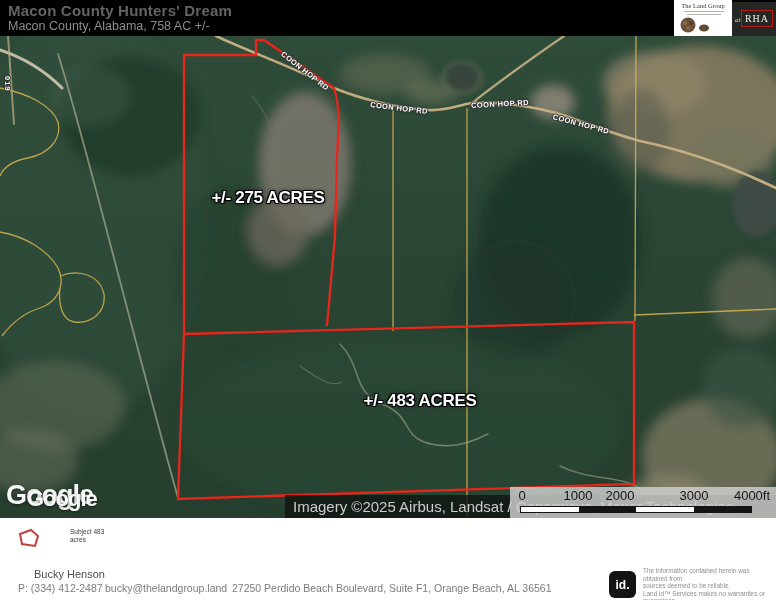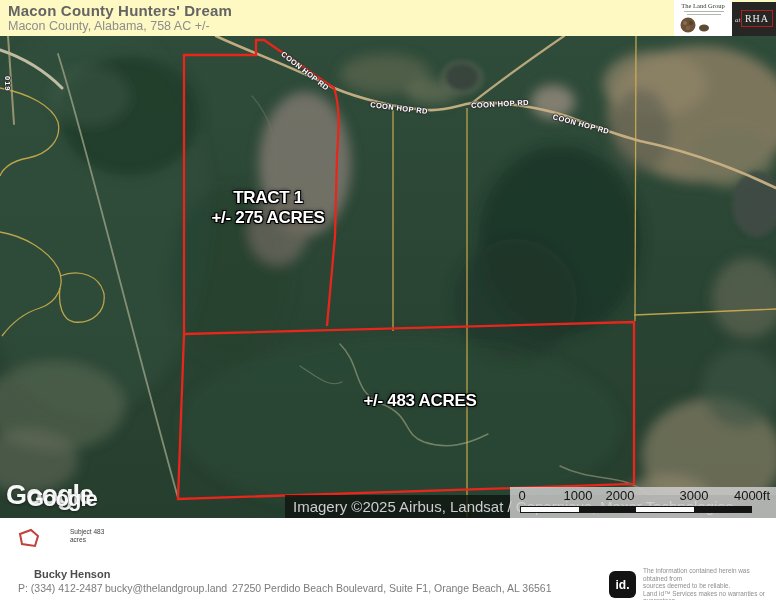--- a/index.html
+++ b/index.html
@@ -1,20 +1,20 @@
 <!DOCTYPE html>
 <html><head>
 <meta charset="utf-8">
 <style>
   * { margin:0; padding:0; box-sizing:border-box; }
   body { font-family:"Liberation Sans", sans-serif; background:#fff; }
   #page { position:relative; width:776px; height:600px; overflow:hidden; background:#fff; }
 
   
-  #header { position:absolute; left:0; top:0; width:776px; height:36px; background:#fef9c3; }
+  #header { position:absolute; left:0; top:0; width:776px; height:36px; background:#000000; }
   .hdr-title { position:absolute; left:8px; top:2px; font-size:15px; font-weight:bold; color:#646464; letter-spacing:.2px; }
   .hdr-sub   { position:absolute; left:8px; top:19px; font-size:12.5px; color:#8d8d8d; }
   .brand-wrap { position:absolute; right:0; top:0; height:36px; display:flex; align-items:stretch; }
   .lg-box { position:relative; width:58px; height:36px; background:#fff; }
   .lg-name { position:absolute; left:0; right:0; top:2px; text-align:center; font-family:"Liberation Serif", serif; font-size:6.5px; color:#2e3b2e; white-space:nowrap; }
   .lg-rule1, .lg-rule2 { position:absolute; left:10px; width:40px; height:1px; background:#b4b4ae; }
   .lg-rule1 { top:11px; } .lg-rule2 { top:14px; width:34px; left:13px; }
   .rha-box { position:relative; width:44px; height:34px; margin-top:2px; background:#262624; }
   .rha-at { position:absolute; left:3px; top:14px; font-family:"Liberation Serif", serif; font-style:italic; font-size:7px; color:#ddd; }
   .rha-mark { position:absolute; right:3px; top:8px; border:1px solid #b91c1c; padding:2px 3px; font-family:"Liberation Serif", serif; font-size:10px; color:#f2f2ef; letter-spacing:1px; }
@@ -49,21 +49,21 @@
   #scale-bar div { height:100%; }
   .seg-w { background:#fdfdfd; width:58px; } .seg-b { background:#141414; width:58px; }
 
   
   #legend { position:absolute; left:0; top:518px; width:776px; height:41px; background:#fff; }
   #legend-icon { position:absolute; left:16px; top:9px; }
   #legend-text { position:absolute; left:70px; top:10px; font-size:6.5px; line-height:8px; color:#3d3d3d; }
 
   
   #footer { position:absolute; left:0; top:559px; width:776px; height:41px; background:#fff; }
-  #agent-name { position:absolute; left:18px; top:9px; font-size:11px; font-weight:bold; color:#4c4c4c;padding-left:16px; }
+  #agent-name { position:absolute; left:18px; top:9px; font-size:11px; font-weight:normal; color:#4c4c4c;padding-left:16px; }
   #agent-phone { position:absolute; left:18px; top:23px; font-size:10.5px; color:#7b7b7b; }
   #agent-email { position:absolute; left:105px; top:23px; font-size:10.5px; color:#7b7b7b; text-decoration:none; }
   #office-address { position:absolute; left:232px; top:23px; font-size:10.5px; color:#7b7b7b; }
   #landid-logo { position:absolute; left:609px; top:12px; width:27px; height:27px; background:#131313; border-radius:6px;
     color:#fff; font-weight:bold; font-size:12px; display:flex; align-items:center; justify-content:center; }
   #disclaimer { position:absolute; left:643px; top:8px; font-size:6.4px; line-height:7.6px; color:#8f8f8f; width:130px; }
 </style>
 </head>
 <body>
 
@@ -164,21 +164,20 @@
         <path d="M640,468 C658,458 688,460 700,474 C704,484 694,490 678,488"></path>
       </g>
 
       <g fill="none" stroke="#e9261b" stroke-width="2.3">
         <path d="M184,298 L184,19 L256,19 L256,4 L264,4 L334,52 C340,70 339,90 337,120 L335,200 L327,290"></path>
         <path d="M184,298 L634,286 L634,448 L178,463 Z"></path>
       </g>
     </svg>
 
     <div class="tract-label" id="tract1-label">
-      <div>TRACT 1</div>
       <div>+/- 275 ACRES</div>
     </div>
     <div class="tract-label" id="tract2-label">
       <div>+/- 483 ACRES</div>
     </div>
 
     <span class="road-label" id="road-lbl-1">COON HOP RD</span>
     <span class="road-label" id="road-lbl-2">COON HOP RD</span>
     <span class="road-label" id="road-lbl-3">COON HOP RD</span>
     <span class="road-label" id="road-lbl-4">COON HOP RD</span>

